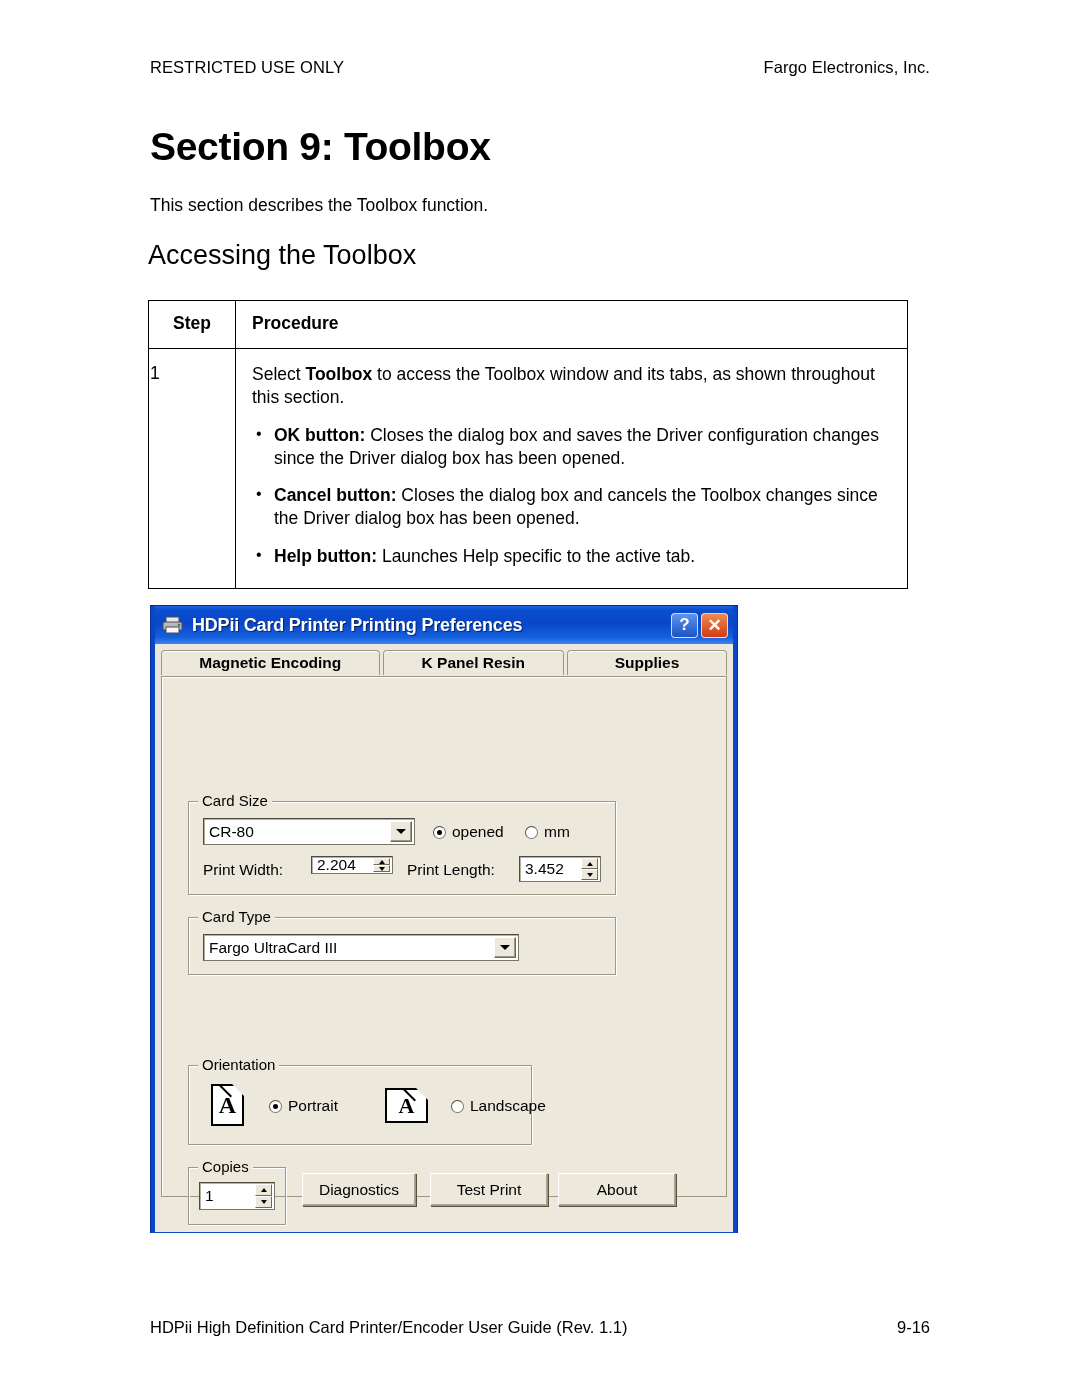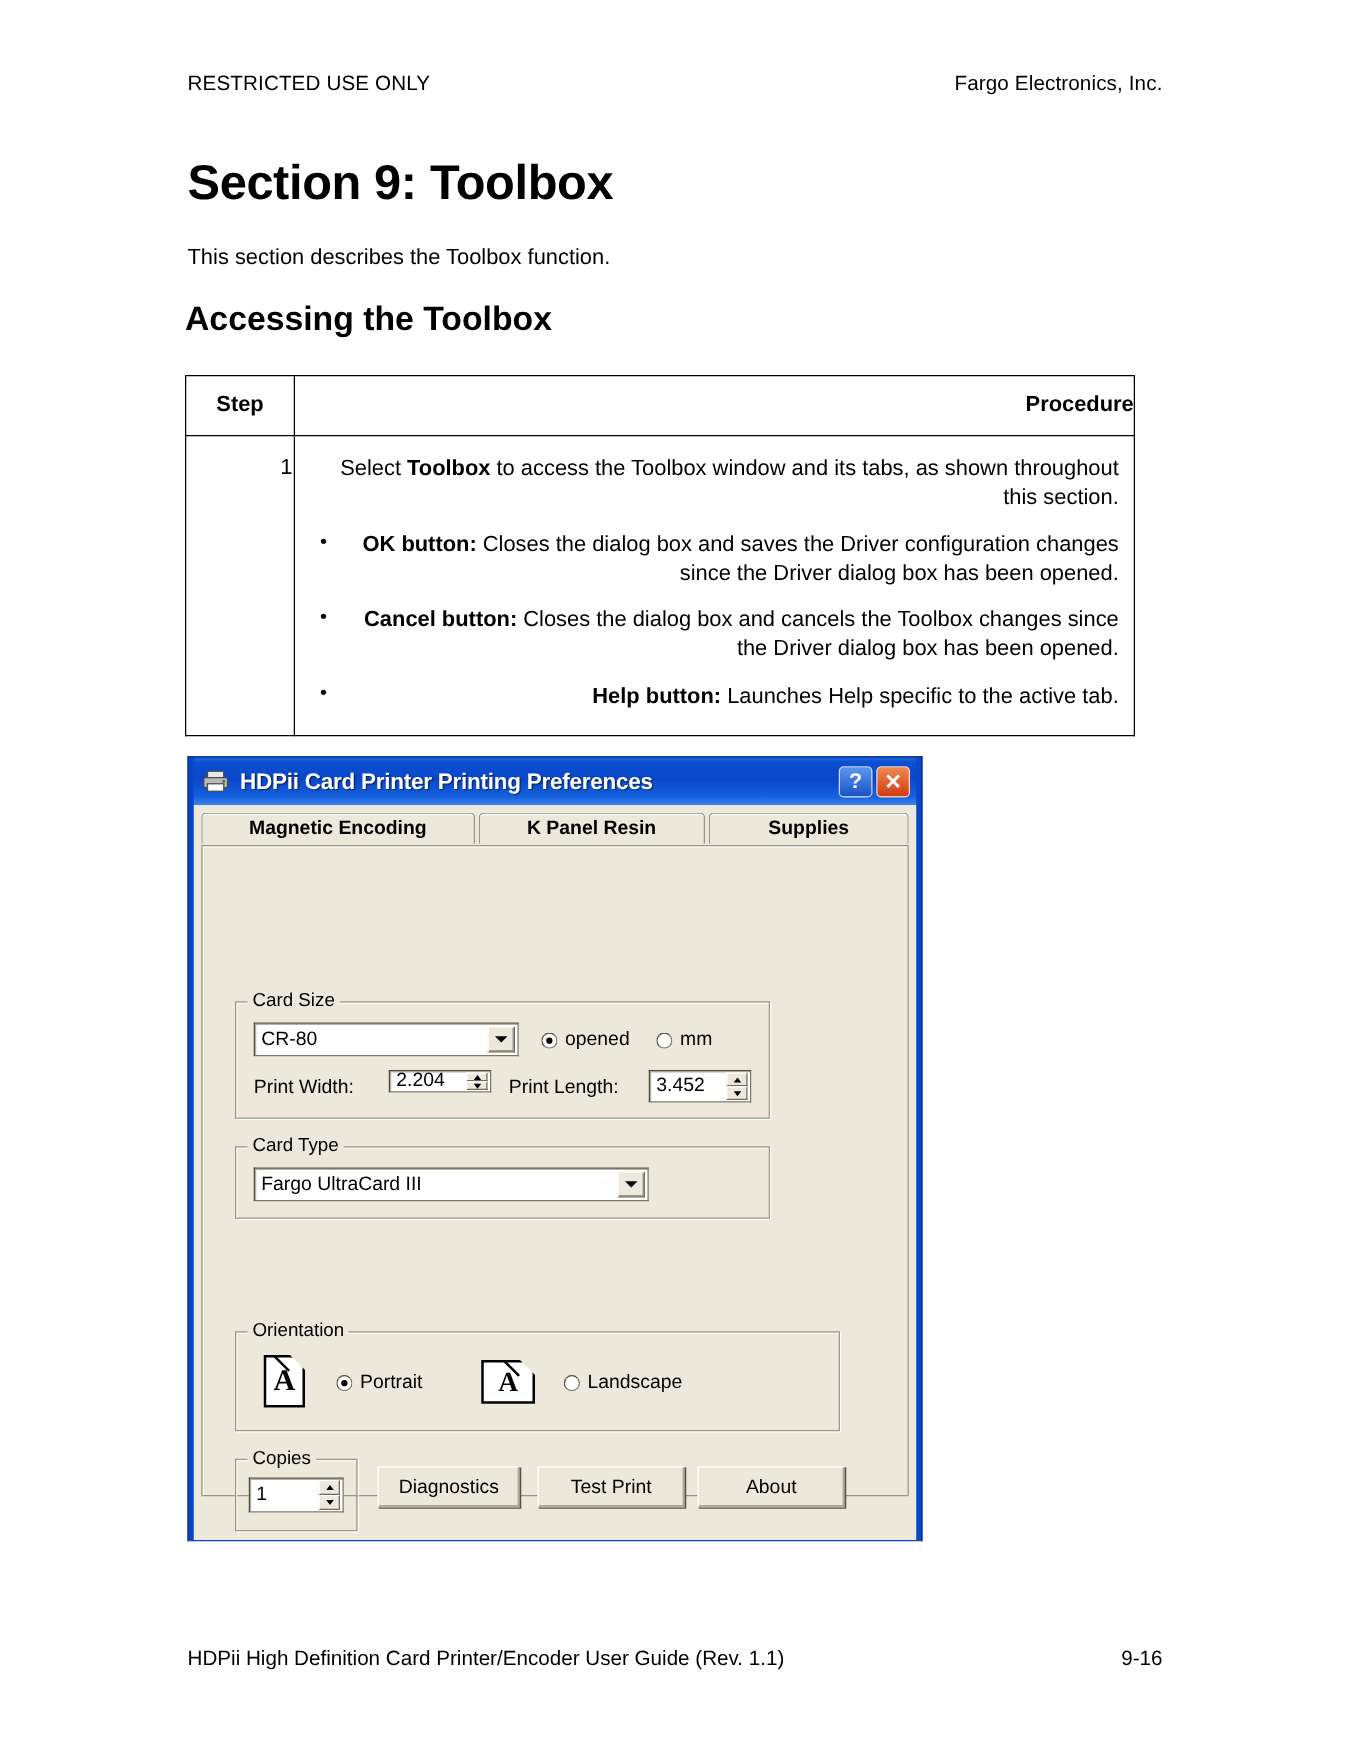--- a/index.html
+++ b/index.html
@@ -50,36 +50,36 @@
     position: absolute;
     top: 195px;
     left: 150px;
     font-size: 17.5px;
   }
   .sub-title {
     position: absolute;
     top: 240px;
     left: 148px;
     font-size: 27px;
-    font-weight: bold;
+    font-weight: normal;
   }
 
   
   .proc-table {
     position: absolute;
     top: 300px;
     left: 148px;
     width: 760px;
     border-collapse: collapse;
     table-layout: fixed;
   }
   .proc-table td, .proc-table th {
     border: 1.6px solid #000;
     vertical-align: top;
-    text-align: right;
+    text-align: left;
   }
   .th-step { width: 86px; }
   .proc-table thead th {
     padding: 12px 0 14px 0;
     font-size: 17.5px;
     font-weight: bold;
   }
   .proc-table thead th.th-step { text-align: center; }
   .proc-table thead th.th-proc { padding-left: 16px; }
   .cell-step {
@@ -217,21 +217,21 @@
   .group > .legend {
     position: absolute;
     top: -10px;
     left: 9px;
     background: #ECE9DC;
     padding: 0 4px;
     font-size: 15px;
   }
   .g-cardsize { left: 26px; top: 124px; width: 428px; height: 94px; }
   .g-cardtype { left: 26px; top: 240px; width: 428px; height: 58px; }
-  .g-orient   { left: 26px; top: 388px; width: 484px; height: 80px; }
+  .g-orient   { left: 26px; top: 388px; width: 344px; height: 80px; }
   .g-copies   { left: 26px; top: 490px; width: 98px;  height: 58px; }
 
   
   .combo {
     background: #fff;
     border: 1px solid #7b7768;
     border-top-color: #4e4a3e;
     border-left-color: #4e4a3e;
     box-shadow: inset 1px 1px 0 #b5b1a2;
     display: flex; align-items: center;

